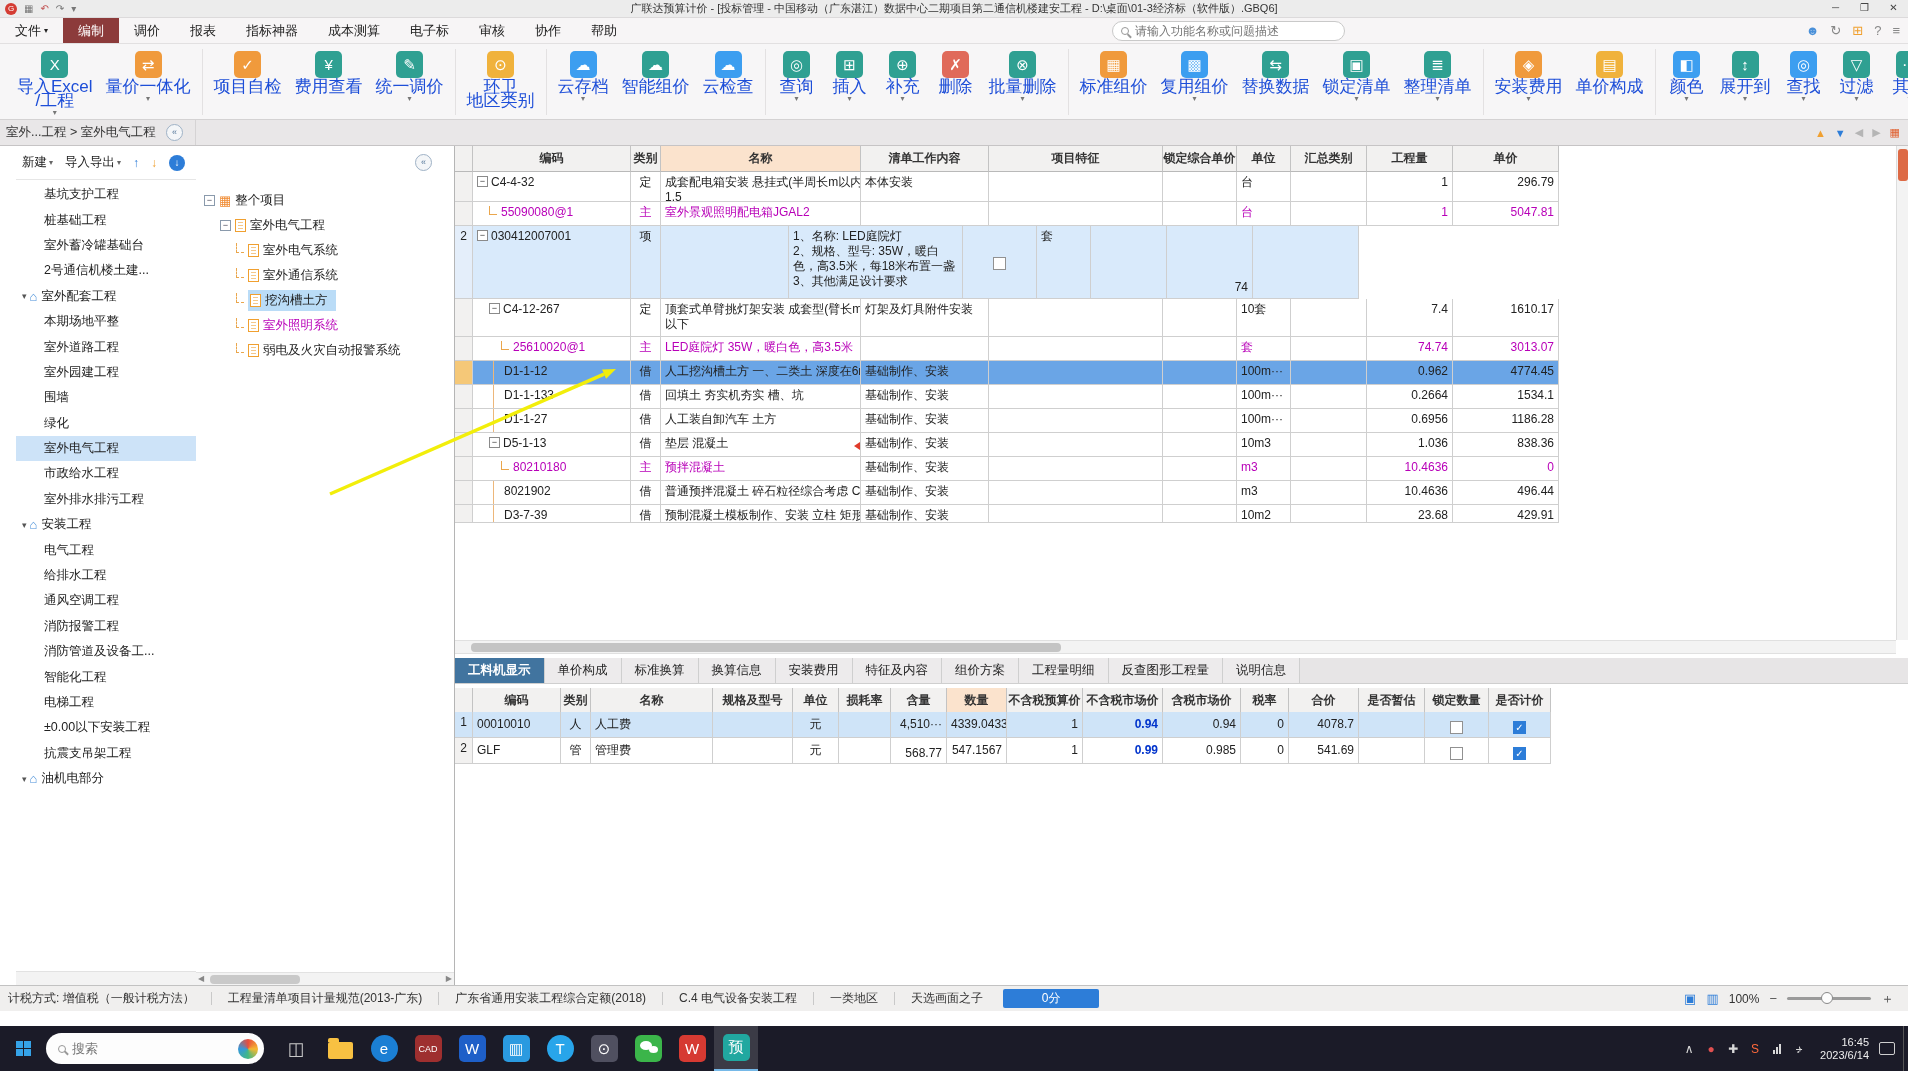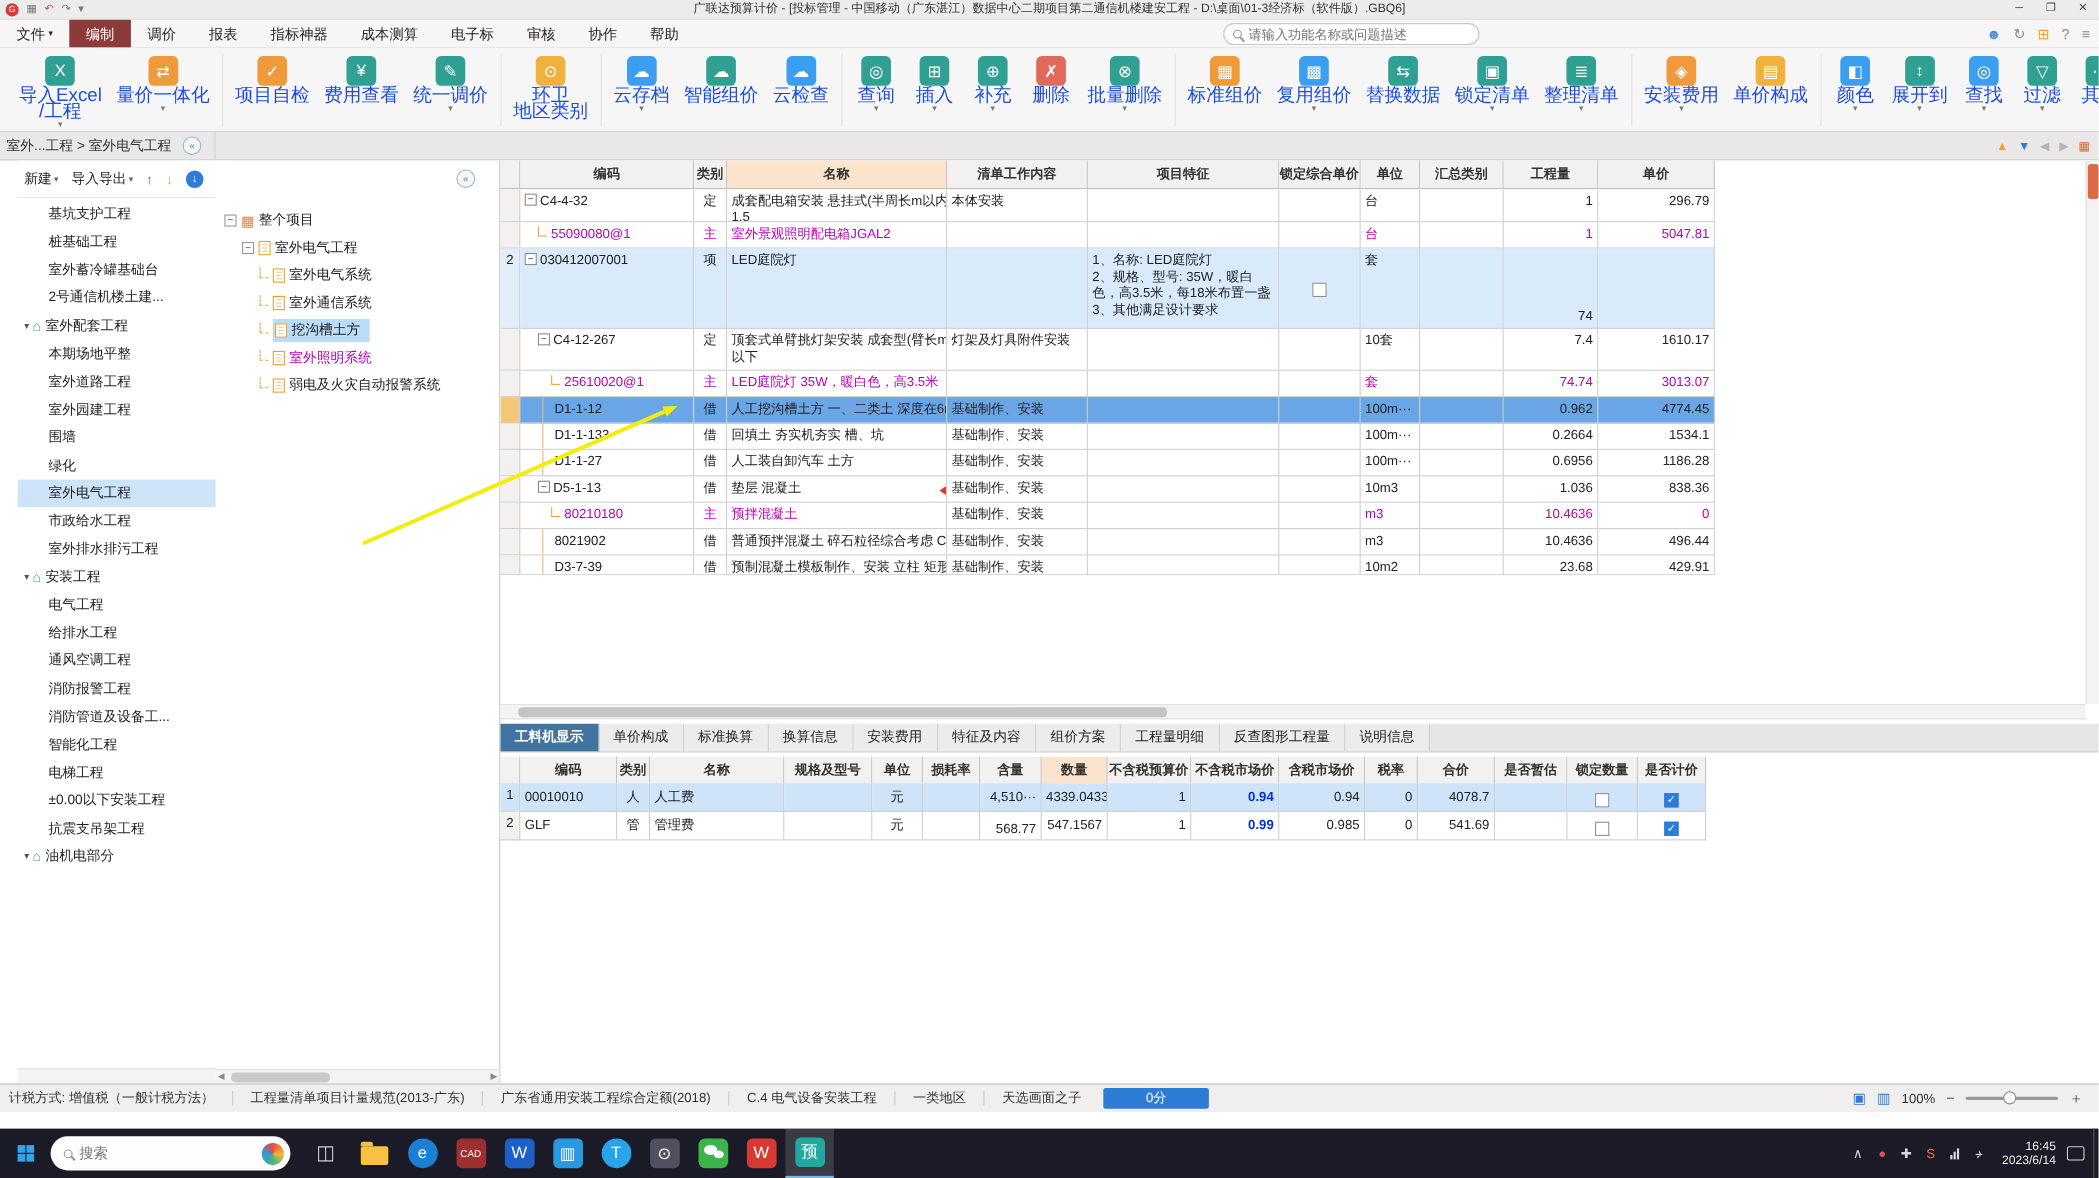--- a/index.html
+++ b/index.html
@@ -594,21 +594,20 @@
             <div class="mcell tr" style="width: 86px;"><span class="magenta">1</span></div>
             <div class="mcell tr" style="width: 106px;"><span class="magenta">5047.81</span></div>
           </div>
           <div class="mrow sel-light" style="height: 73px;">
             <div class="mcell num" style="width: 18px;">2</div>
             <div class="mcell codecell" style="width: 158px;">
               <span class="mexp">−</span>
               <span class="txt">030412007001</span>
             </div>
             <div class="mcell tc" style="width: 30px;"><span>项</span></div>
-            <div class="mcell " style="width: 200px;"><span class="txt">LED庭院灯</span></div>
             <div class="mcell " style="width: 128px;"></div>
             <div class="mcell wrapc" style="width: 174px;"><span>1、名称: LED庭院灯
 2、规格、型号: 35W，暖白色，高3.5米，每18米布置一盏
 3、其他满足设计要求</span></div>
             <div class="mcell cbwrap" style="width: 74px;">
               <span class="cb"></span>
             </div>
             <div class="mcell " style="width: 54px;"><span>套</span></div>
             <div class="mcell " style="width: 76px;"></div>
             <div class="mcell tr" style="width: 86px; display: flex; align-items: flex-end; justify-content: flex-end; padding-bottom: 3px;">

